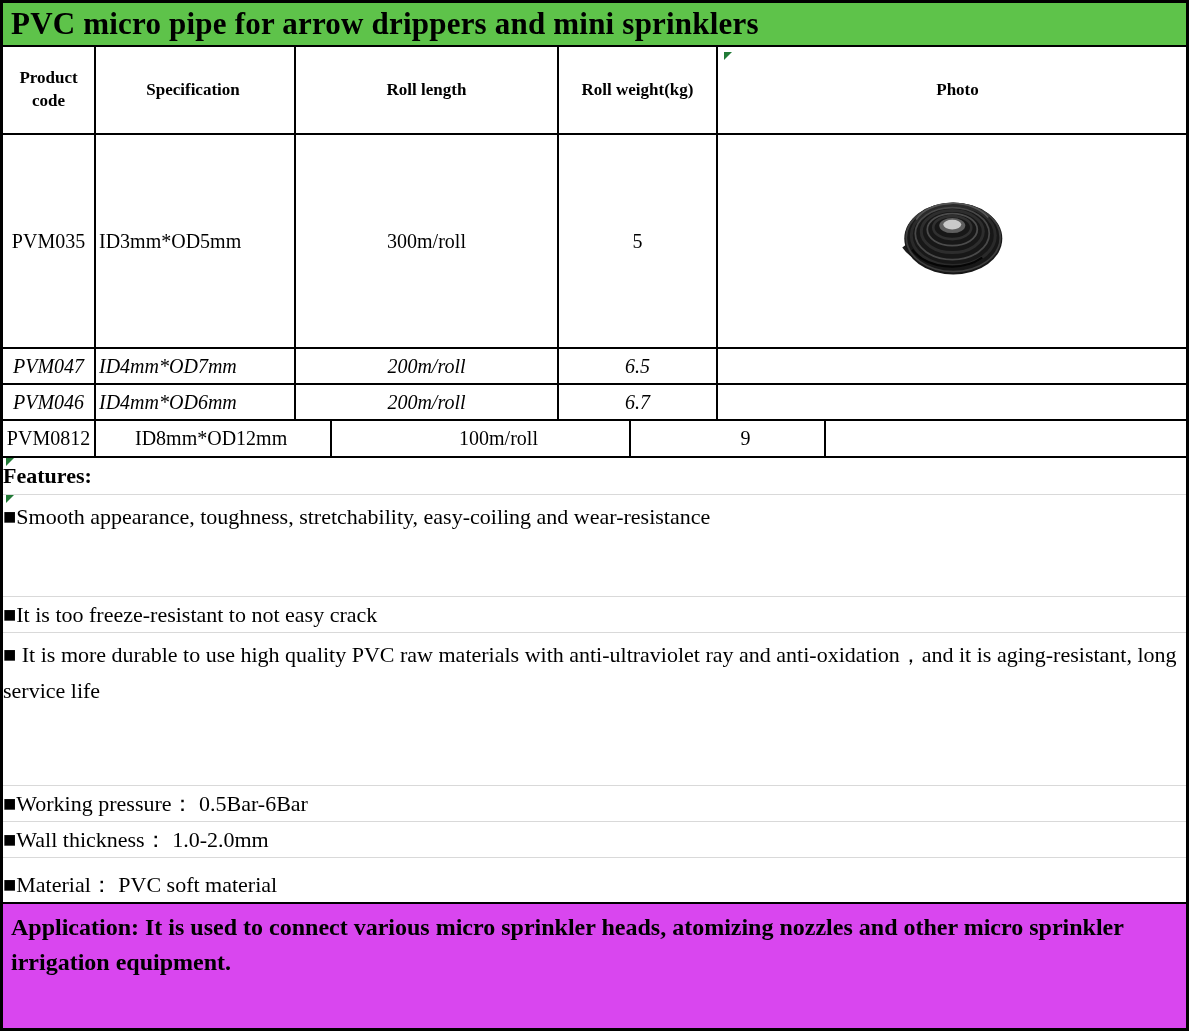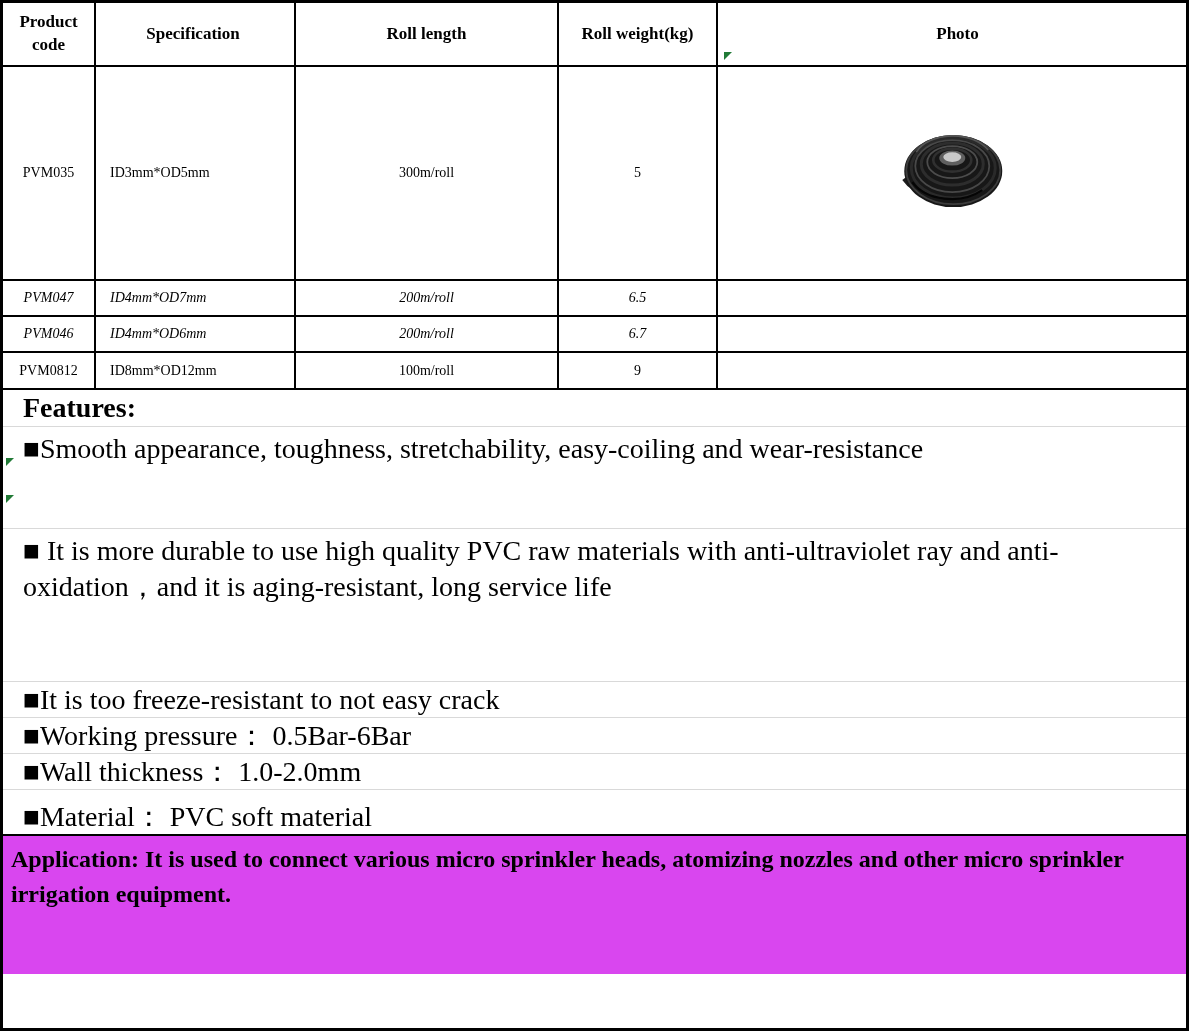--- a/index.html
+++ b/index.html
@@ -23,39 +23,39 @@
   }
   .title-bar h1 {
     font-size:31px; font-weight:bold; letter-spacing:0.2px;
     white-space:nowrap;
   }
   
   .trow { display:flex; border-bottom:2px solid #000; }
   .trow > div {
     border-right:2px solid #000;
     display:flex; align-items:center; justify-content:center;
-    font-size:14px; text-align:center;
+    font-size:20px; text-align:center;
   }
   .trow > div:last-child { border-right:none;margin-left:11px; }
   .c-code   { width:93px;  }
-  .c-spec   { width:200px; justify-content:flex-start !important; text-align:left !important; padding-left:14px; }
+  .c-spec   { width:200px; justify-content:flex-start !important; text-align:left !important; padding-left:3px; }
   .c-len    { width:263px; }
   .c-wt     { width:159px; }
   .c-photo  { flex:1; position:relative; }
-  .hrow { height:64px; }
+  .hrow { height:88px; }
   .hrow > div { font-weight:bold; font-size:17px; line-height:1.35; padding:0 6px; }
   .hrow > .c-spec { justify-content:center !important; text-align:right; padding-left:2px; }
   .r-tall { height:214px; }
   .r-std  { height:36px;font-style:italic; }
-  .r-last { height:37px; }
+  .r-last { height:37px;gap:36px; }
   
   .f-row {
     border-bottom:1px solid #d9d9d9;
-    padding-left:20px;
-    font-size:28px;
+    padding-left:0;
+    font-size:22px;
     display:flex;
   }
   .f-heading { height:37px; font-weight:bold; align-items:center; }
   .f-top { align-items:flex-start; padding-top:4px; line-height:36px; }
   .f-mid { align-items:center; }
   .fh-102 { height:102px;text-align:right; }
   .fh-153 { height:153px; padding-right:4px; }
   .fh-36  { height:36px; }
   .fh-34  { height:34px; border-bottom:none;margin-top:10px; }
   
@@ -81,20 +81,23 @@
     position:absolute;
     left:50%; top:50%;
     transform:translate(-54%,-52%);
   }
 </style>
 </head>
 <body>
 
 <div class="page">
 
+  <div class="title-bar">
+    <h1>PVC micro pipe for arrow drippers and mini sprinklers</h1>
+  </div>
 
   <div class="trow hrow">
     <div class="c-code">Product code</div>
     <div class="c-spec">Specification</div>
     <div class="c-len">Roll length</div>
     <div class="c-wt">Roll weight(kg)</div>
     <div class="c-photo">Photo</div>
   </div>
 
   <div class="trow r-tall">
@@ -141,22 +144,22 @@
   <div class="trow r-last">
     <div class="c-code">PVM0812</div>
     <div class="c-spec">ID8mm*OD12mm</div>
     <div class="c-len">100m/roll</div>
     <div class="c-wt">9</div>
     <div class="c-photo"></div>
   </div>
 
   <div class="f-row f-heading">Features:</div>
   <div class="f-row f-top fh-102">■Smooth appearance, toughness, stretchability, easy-coiling and wear-resistance</div>
+  <div class="f-row f-mid fh-36">■It is too freeze-resistant to not easy crack</div>
   <div class="f-row f-top fh-153">■ It is more durable to use high quality PVC raw materials with anti-ultraviolet ray and anti-oxidation，and it is aging-resistant, long service life</div>
-  <div class="f-row f-mid fh-36">■It is too freeze-resistant to not easy crack</div>
   <div class="f-row f-mid fh-36">■Working pressure：  0.5Bar-6Bar</div>
   <div class="f-row f-mid fh-36">■Wall thickness：  1.0-2.0mm</div>
   <div class="f-row f-mid fh-34">■Material：  PVC soft material</div>
 
   <div class="app-bar">Application: It is used to connect various micro sprinkler heads, atomizing nozzles and other micro sprinkler irrigation equipment.</div>
 
   <div class="corner-marker m-photo"></div>
   <div class="corner-marker m-features"></div>
   <div class="corner-marker m-smooth"></div>
 

